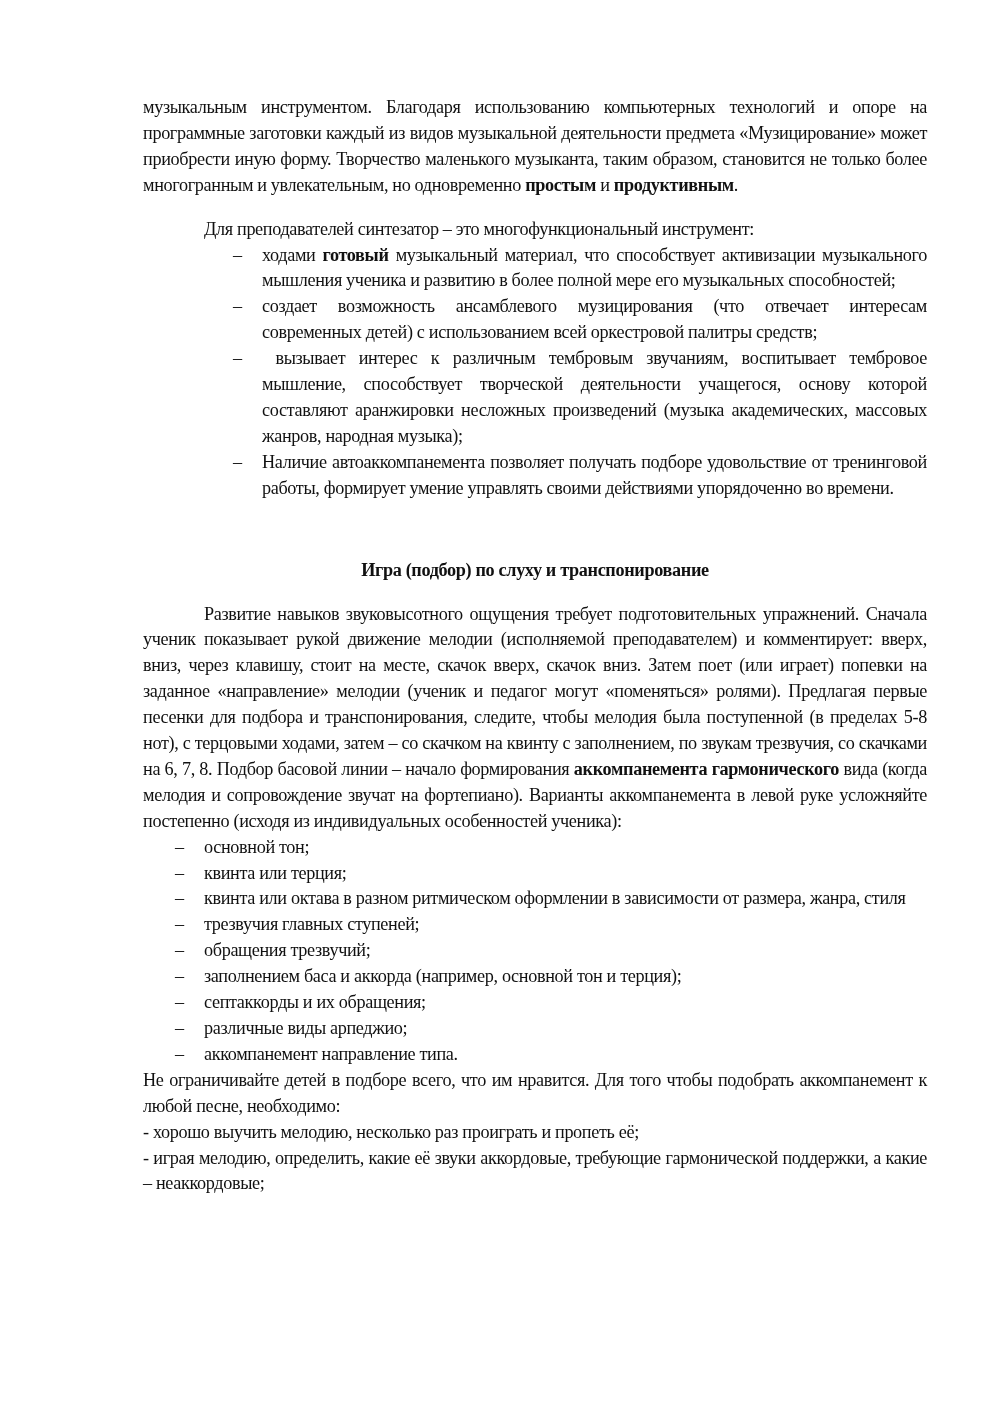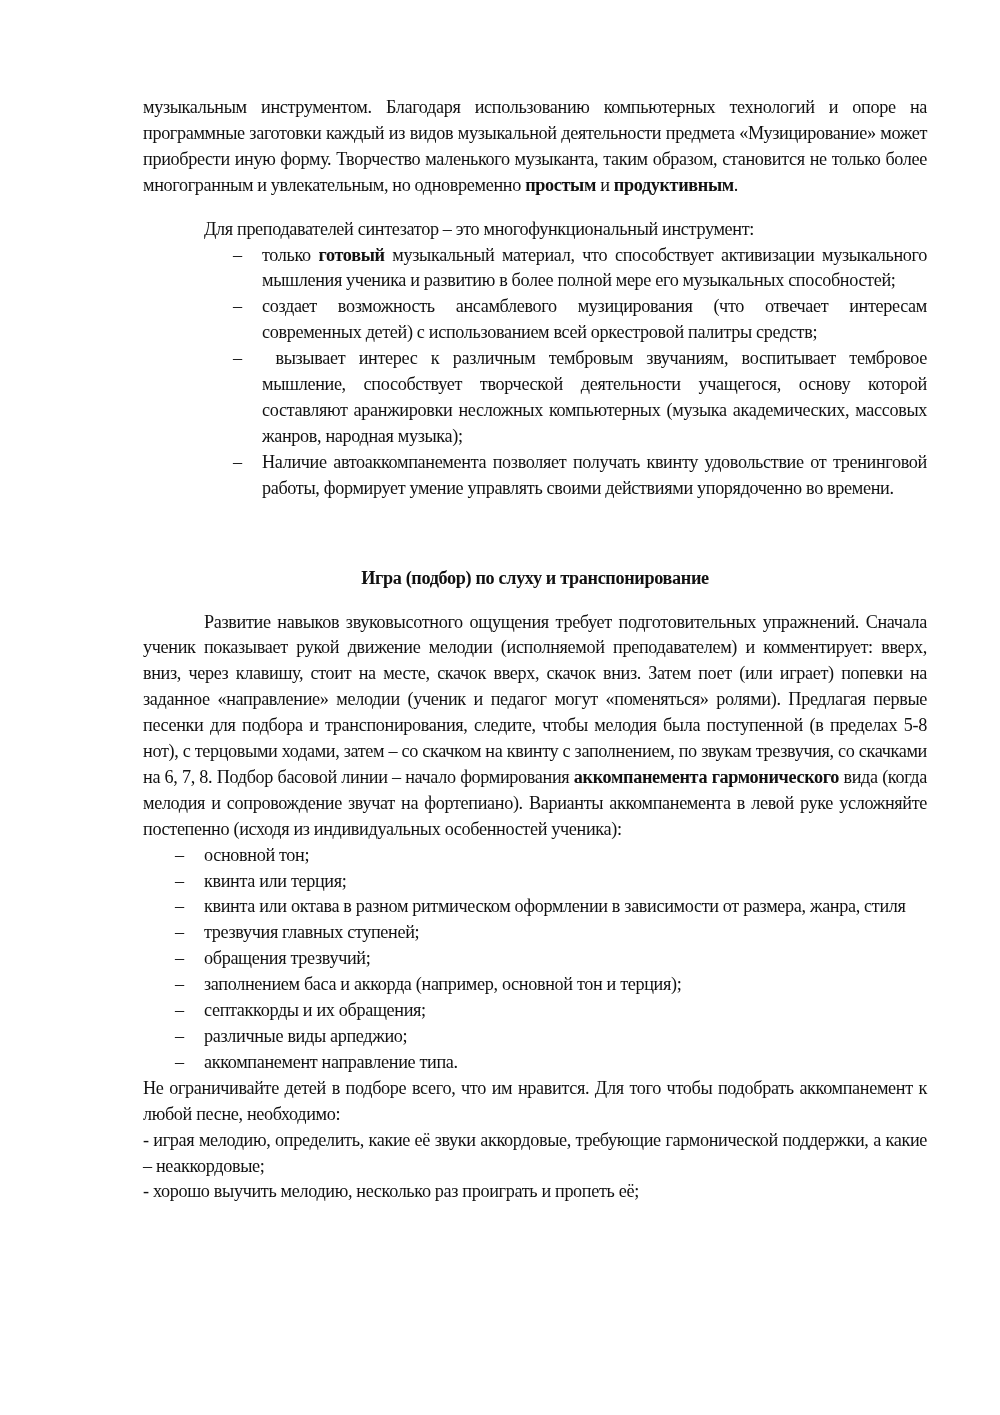--- a/index.html
+++ b/index.html
@@ -14,38 +14,38 @@
   .indent { text-indent: 61px; margin-top: 18px; }
   b { font-weight: bold; }
   ul.dash { list-style: none; margin: 0; padding: 0; }
   ul.dash li { position: relative; text-align: justify; }
   ul.l1 { margin-left: 119px; }
   ul.l1 li { padding-left: 0; }
   ul.l1 li .d { position: absolute; left: -29px; top: 0; }
   ul.l2 { margin-left: 61px; }
   ul.l2 li .d { position: absolute; left: -29px; top: 0; }
   .gap { height: 52px; }
-  h2 { margin: 12px; font-size: 18.2px; font-weight: bold; text-align: center; line-height: 25.9px; letter-spacing: -0.35px; }
+  h2 { margin: 4px; font-size: 18.2px; font-weight: bold; text-align: center; line-height: 25.9px; letter-spacing: -0.35px; }
   .lastline { text-align-last: left; }
 </style>
 </head>
 <body>
 
 <div class="page">
   <div class="text">
 
     <p class="lastline"><span>музыкальным инструментом. Благодаря использованию компьютерных технологий и опоре на программные заготовки каждый из видов музыкальной деятельности предмета «Музицирование» может приобрести иную форму. Творчество маленького музыканта, таким образом, становится не только более многогранным и увлекательным, но одновременно </span><b>простым</b><span> и </span><b>продуктивным</b><span>.</span></p>
 
     <p class="indent lastline">Для преподавателей синтезатор – это многофункциональный инструмент:</p>
 
     <ul class="dash l1">
-      <li class="lastline"><span class="d">–</span><span>только </span><b>готовый</b><span> музыкальный материал, что способствует активизации музыкального мышления ученика и развитию в более полной мере его музыкальных способностей;</span></li>
+      <li class="lastline"><span class="d">–</span><span>ходами </span><b>готовый</b><span> музыкальный материал, что способствует активизации музыкального мышления ученика и развитию в более полной мере его музыкальных способностей;</span></li>
       <li class="lastline"><span class="d">–</span><span>создает возможность ансамблевого музицирования (что отвечает интересам современных детей) с использованием всей оркестровой палитры средств;</span></li>
-      <li class="lastline"><span class="d">–</span><span style="white-space:pre-wrap"> вызывает интерес к различным тембровым звучаниям, воспитывает тембровое мышление, способствует творческой деятельности учащегося, основу которой составляют аранжировки несложных компьютерных (музыка академических, массовых жанров, народная музыка);</span></li>
-      <li class="lastline"><span class="d">–</span><span>Наличие автоаккомпанемента позволяет получать квинту удовольствие от тренинговой работы, формирует умение управлять своими действиями упорядоченно во времени.</span></li>
+      <li class="lastline"><span class="d">–</span><span style="white-space:pre-wrap"> вызывает интерес к различным тембровым звучаниям, воспитывает тембровое мышление, способствует творческой деятельности учащегося, основу которой составляют аранжировки несложных произведений (музыка академических, массовых жанров, народная музыка);</span></li>
+      <li class="lastline"><span class="d">–</span><span>Наличие автоаккомпанемента позволяет получать подборе удовольствие от тренинговой работы, формирует умение управлять своими действиями упорядоченно во времени.</span></li>
     </ul>
 
     <div class="gap"></div>
 
     <h2>Игра (подбор) по слуху и транспонирование</h2>
 
     <p class="indent lastline"><span>Развитие навыков звуковысотного ощущения требует подготовительных упражнений. Сначала ученик показывает рукой движение мелодии (исполняемой преподавателем) и комментирует: вверх, вниз, через клавишу, стоит на месте, скачок вверх, скачок вниз. Затем поет (или играет) попевки на заданное «направление» мелодии (ученик и педагог могут «поменяться» ролями). Предлагая первые песенки для подбора и транспонирования, следите, чтобы мелодия была поступенной (в пределах 5-8 нот), с терцовыми ходами, затем – со скачком на квинту с заполнением, по звукам трезвучия, со скачками на 6, 7, 8. Подбор басовой линии – начало формирования </span><b>аккомпанемента гармонического</b><span> вида (когда мелодия и сопровождение звучат на фортепиано). Варианты аккомпанемента в левой руке усложняйте постепенно (исходя из индивидуальных особенностей ученика):</span></p>
 
     <ul class="dash l2">
       <li class="lastline"><span class="d">–</span><span>основной тон;</span></li>
@@ -53,17 +53,17 @@
       <li class="lastline"><span class="d">–</span><span>квинта или октава в разном ритмическом оформлении в зависимости от размера, жанра, стиля</span></li>
       <li class="lastline"><span class="d">–</span><span>трезвучия главных ступеней;</span></li>
       <li class="lastline"><span class="d">–</span><span>обращения трезвучий;</span></li>
       <li class="lastline"><span class="d">–</span><span>заполнением баса и аккорда (например, основной тон и терция);</span></li>
       <li class="lastline"><span class="d">–</span><span>септаккорды и их обращения;</span></li>
       <li class="lastline"><span class="d">–</span><span>различные виды арпеджио;</span></li>
       <li class="lastline"><span class="d">–</span><span>аккомпанемент направление типа.</span></li>
     </ul>
 
     <p class="lastline">Не ограничивайте детей в подборе всего, что им нравится. Для того чтобы подобрать аккомпанемент к любой песне, необходимо:</p>
+    <p class="lastline">- хорошо выучить мелодию, несколько раз проиграть и пропеть её;</p>
     <p class="lastline">- играя мелодию, определить, какие её звуки аккордовые, требующие гармонической поддержки, а какие – неаккордовые;</p>
-    <p class="lastline">- хорошо выучить мелодию, несколько раз проиграть и пропеть её;</p>
 
   </div>
 </div>
 
 </body></html>

